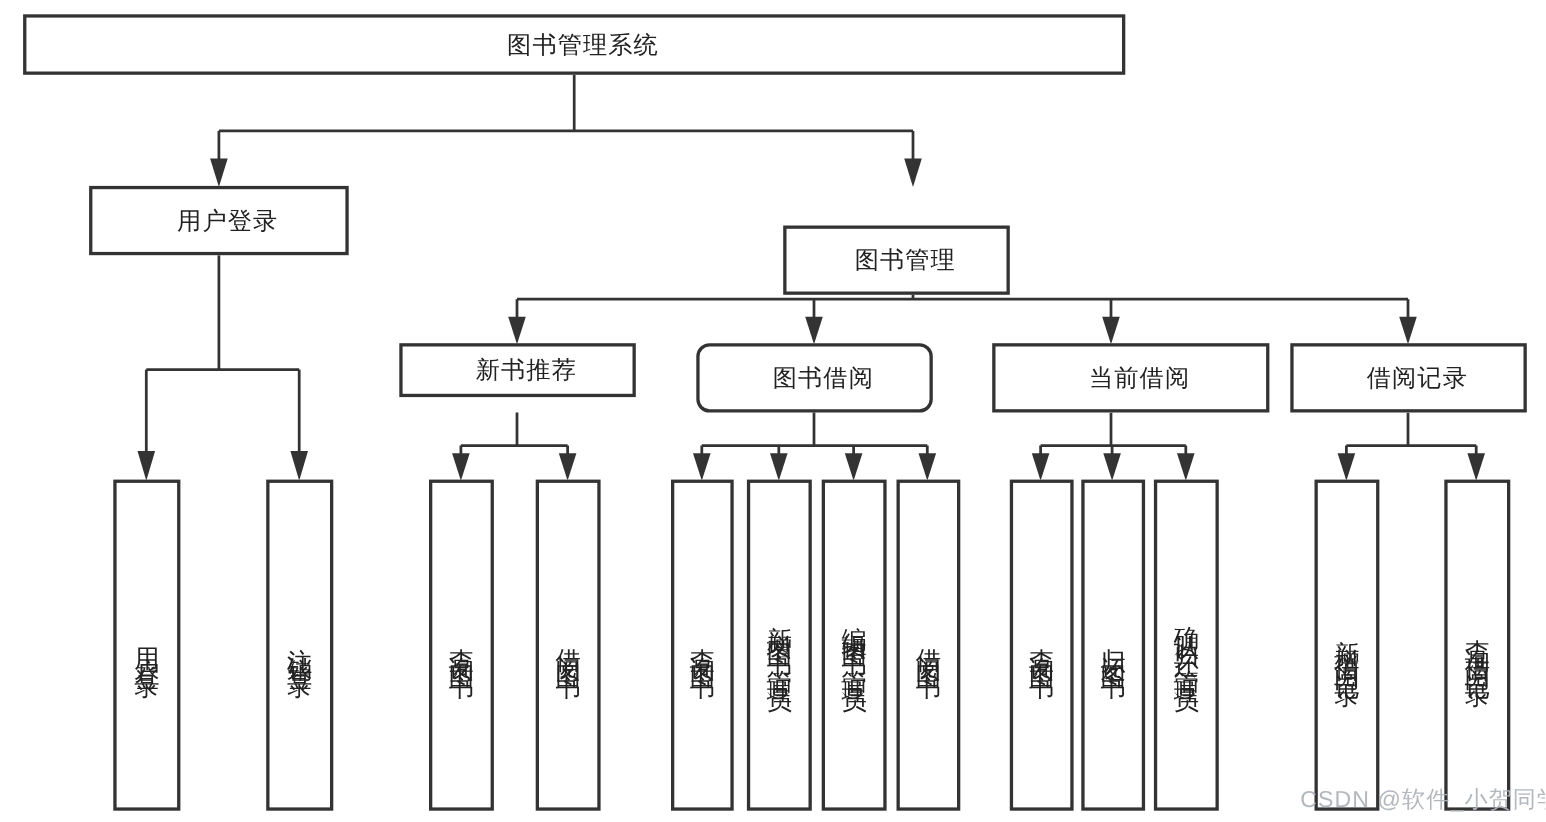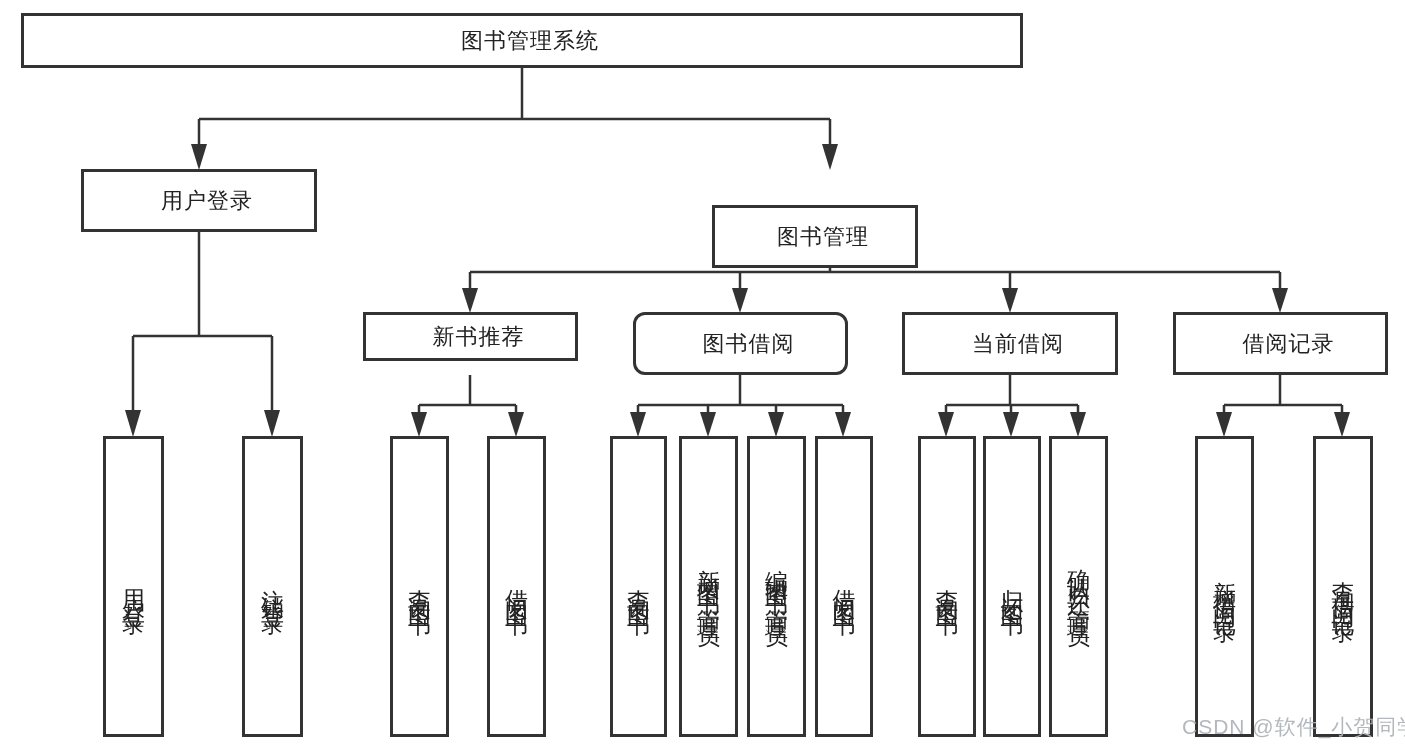--- a/index.html
+++ b/index.html
@@ -45,21 +45,21 @@
     text-orientation: mixed;
     letter-spacing: 8px;
     line-height: 1;
     white-space: nowrap;
   }
   .root-box   { left: 21px;  top: 13px;  width: 1002px; height: 55px; }
   .lvl2-a     { left: 81px;  top: 169px; width: 236px;  height: 63px; }
   .lvl2-b     { left: 712px; top: 169px; width: 206px;  height: 63px; margin-top: 36px; }
   .lvl3-1     { left: 363px; top: 312px; width: 215px;  height: 49px; }
   .lvl3-2     { left: 633px; top: 312px; width: 215px;  height: 63px; border-radius: 12px; }
-  .lvl3-3     { left: 902px; top: 312px; width: 216px;  height: 63px; }
+  .lvl3-3     { left: 902px; top: 312px; width: 252px;  height: 63px; }
   .lvl3-4     { left: 1173px;top: 312px; width: 215px;  height: 63px; }
   .leaf       { top: 436px;  height: 301px; }
   .leaf-a1 { left: 103px;  width: 61px; }
   .leaf-a2 { left: 242px;  width: 61px; }
   .leaf-b1 { left: 390px;  width: 59px; }
   .leaf-b2 { left: 487px;  width: 59px; }
   .leaf-c1 { left: 610px;  width: 57px; }
   .leaf-c2 { left: 679px;  width: 59px; }
   .leaf-c3 { left: 747px;  width: 59px; }
   .leaf-c4 { left: 815px;  width: 58px; }

